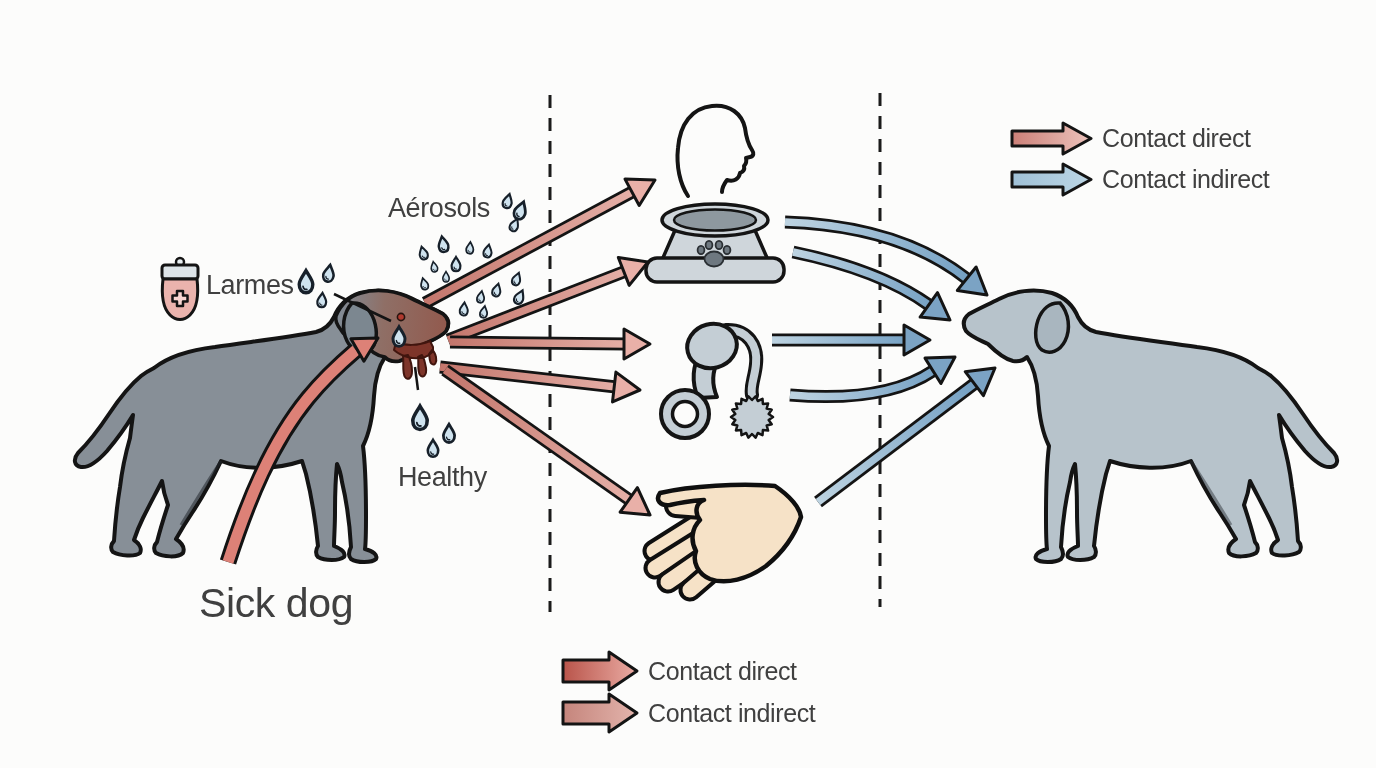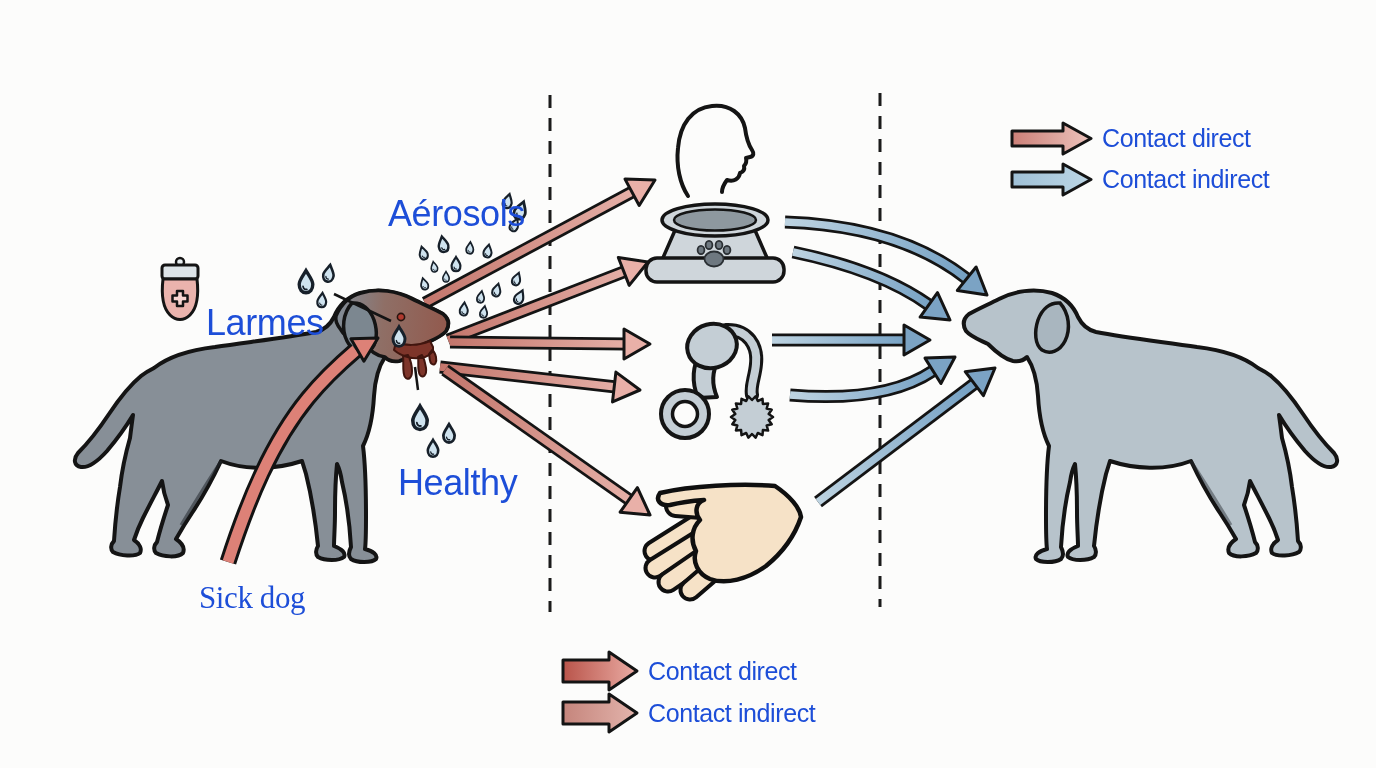--- a/index.html
+++ b/index.html
@@ -1,21 +1,21 @@
 <!DOCTYPE html>
 <html><head>
 <meta charset="utf-8">
 <style>
   html,body{margin:0;padding:0;background:#ffffff;}
   #canvas{position:relative;width:1376px;height:768px;background:#fcfcfb;overflow:hidden;
           font-family:"Liberation Sans","DejaVu Sans",sans-serif;color:#1d1d1d;}
   #art{position:absolute;left:0;top:0;}
-  .lbl{position:absolute;white-space:nowrap;letter-spacing:-0.4px;color:#1d4ed8;}
-  .secretion{font-size:36px;font-weight:500;}
-  .actor{font-size:31px;font-weight:500;font-family:Liberation Serif, serif;}
+  .lbl{position:absolute;white-space:nowrap;letter-spacing:-0.4px;color:#404040;}
+  .secretion{font-size:27px;font-weight:500;}
+  .actor{font-size:41px;font-weight:500;}
   .legend{font-size:25px;font-weight:500;}
 </style>
 </head>
 <body>
 
 <div id="canvas">
 
 <svg id="art" width="1376" height="768" viewBox="0 0 1376 768">
   <defs>
 
@@ -298,21 +298,21 @@
   </g>
   <g>
     <polygon points="563,660 609,660 609,652 637,671 609,690 609,682 563,682" fill="url(#gBotRed1)" stroke="#141414" stroke-width="3" stroke-linejoin="round"></polygon>
   </g>
   <g>
     <polygon points="563,702 609,702 609,694 637,713 609,732 609,724 563,724" fill="url(#gBotRed2)" stroke="#141414" stroke-width="3" stroke-linejoin="round"></polygon>
   </g>
 </svg>
 
   <div class="lbl secretion" style="left:388px;top:193px;">Aérosols</div>
-  <div class="lbl secretion" style="left:206px;top:270px;margin-top:32px;">Larmes</div>
+  <div class="lbl secretion" style="left:206px;top:270px;">Larmes</div>
   <div class="lbl secretion" style="left:398px;top:462px;">Healthy</div>
 
   <div class="lbl actor" style="left:199px;top:580px;">Sick dog</div>
 
   <div class="lbl legend" style="left:1102px;top:124px;">Contact direct</div>
   <div class="lbl legend" style="left:1102px;top:165px;">Contact indirect</div>
 
   <div class="lbl legend" style="left:648px;top:657px;">Contact direct</div>
   <div class="lbl legend" style="left:648px;top:699px;">Contact indirect</div>
 </div>

